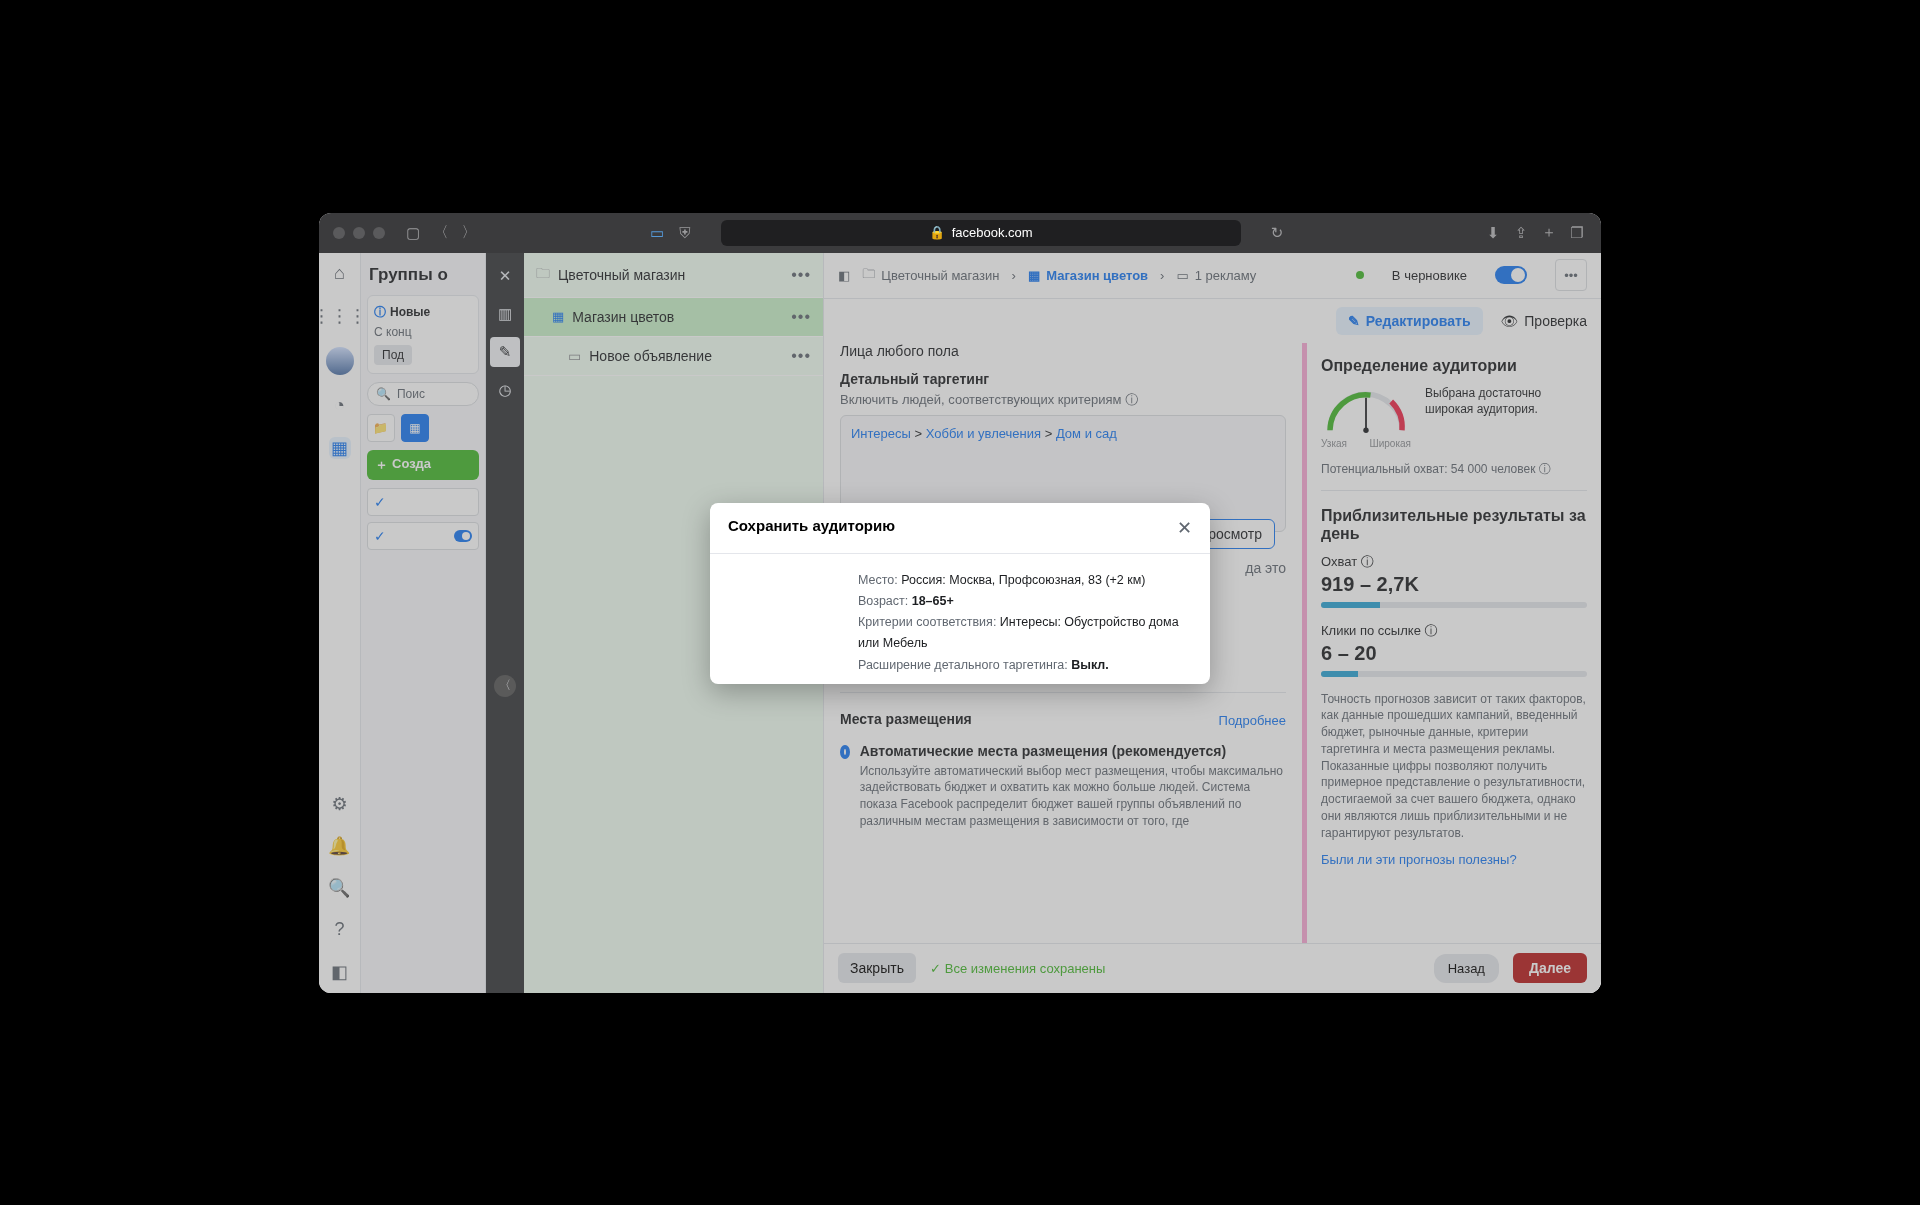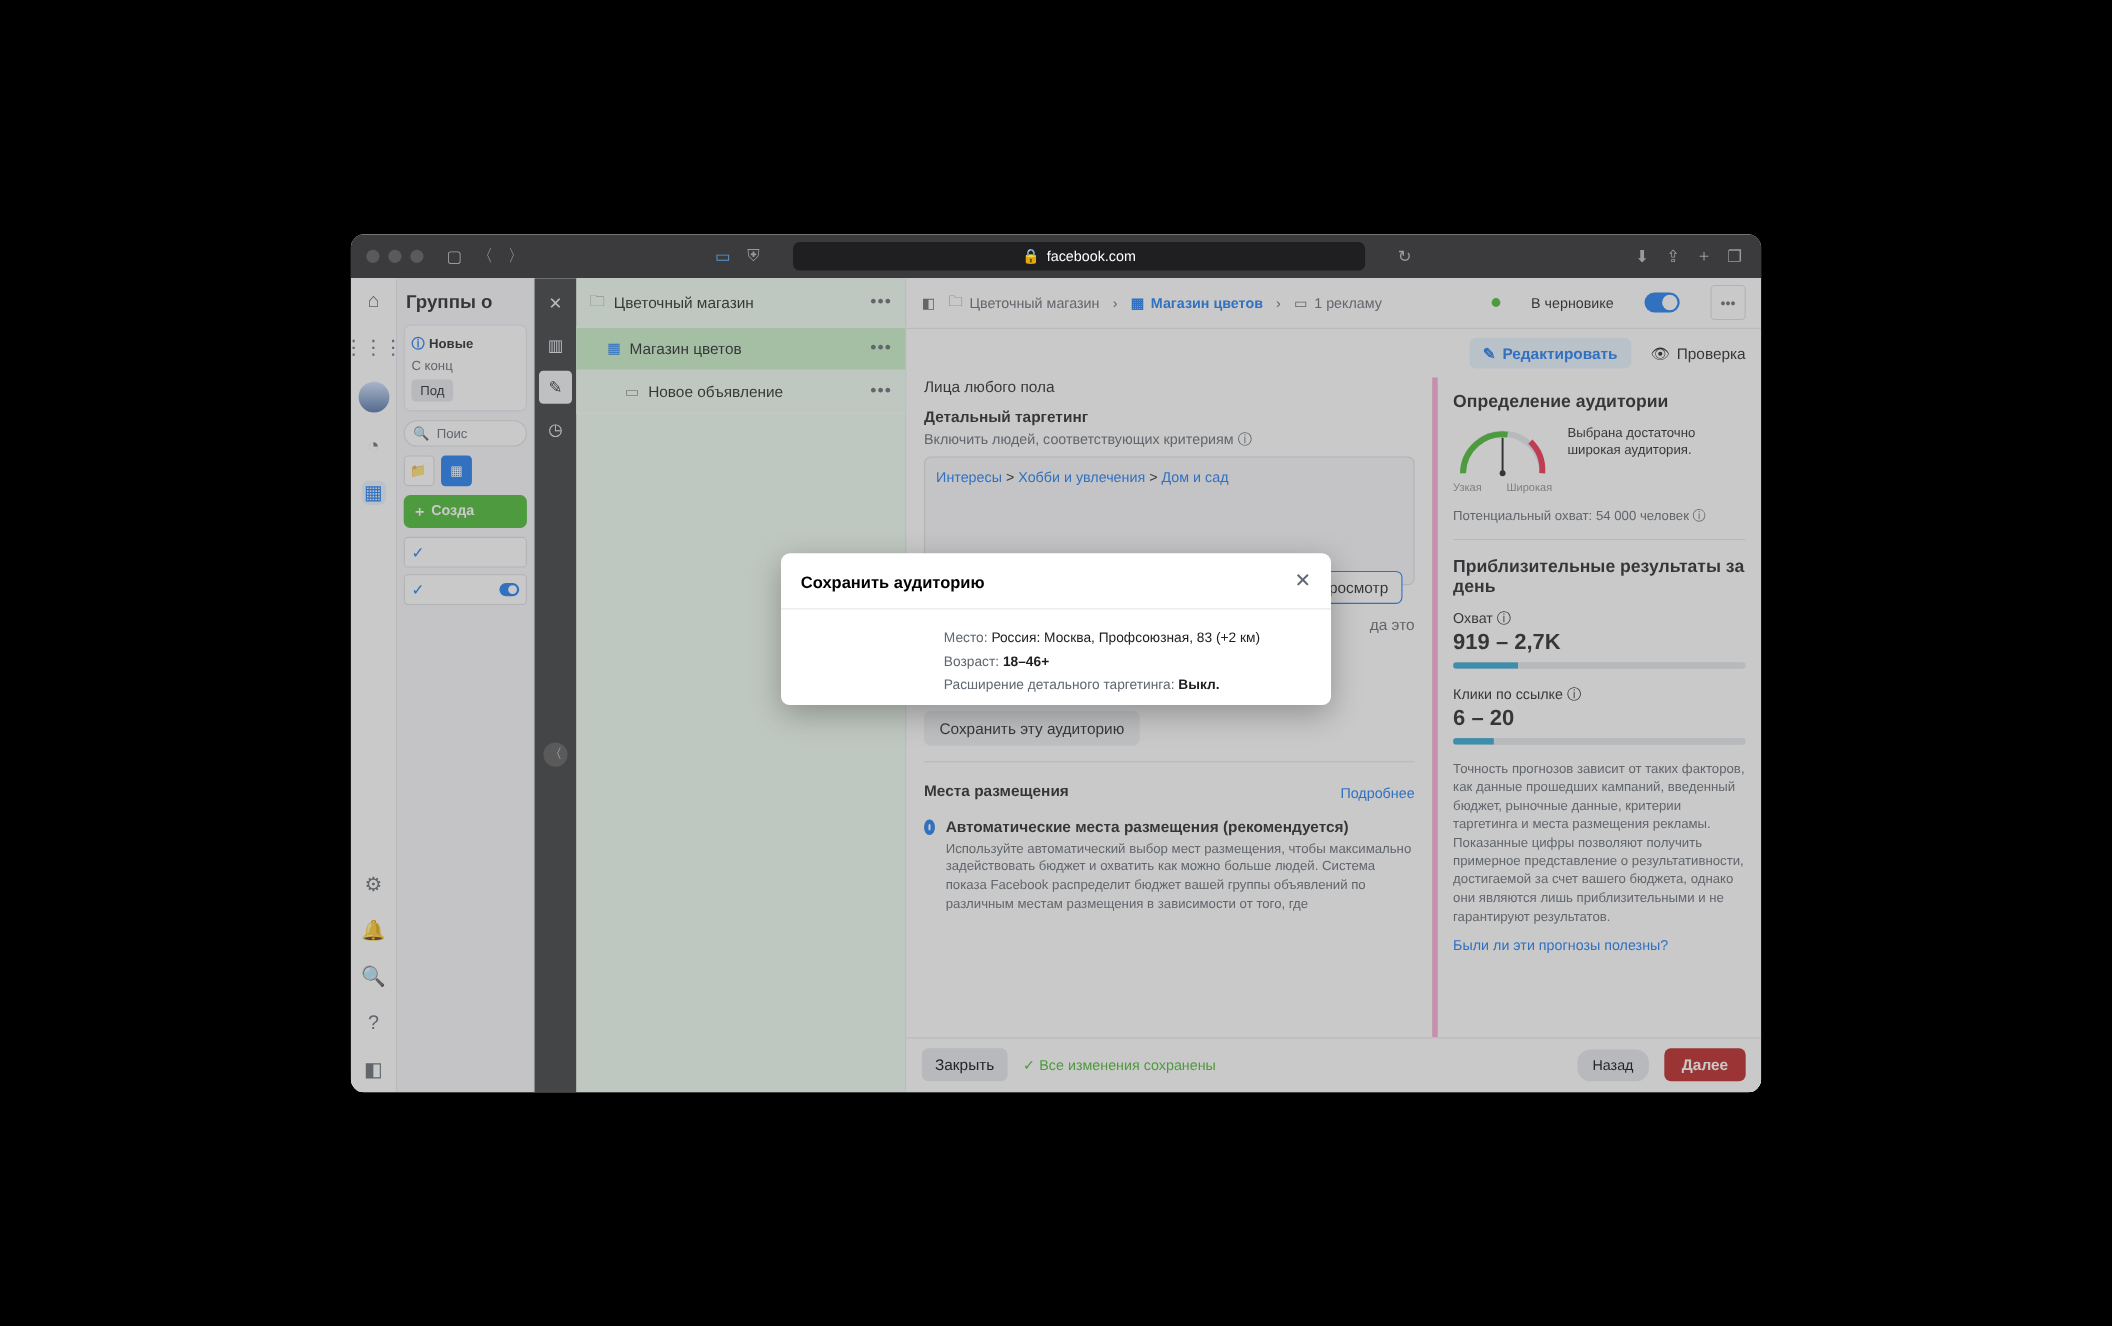--- a/index.html
+++ b/index.html
@@ -85,21 +85,21 @@
 .bar span { display:block; height:100%; background:#2aa4d4; }
 .disclaimer { color:#606770; font-size:12px; line-height:1.4; margin-top:14px; }
 .fb-link { color:#1877f2; font-size:13px; display:inline-block; margin-top:10px; }
 .bottom-bar { height:50px; border-top:1px solid #e4e6eb; display:flex; align-items:center; padding:0 14px; gap:14px; background:#fff; }
 .bottom-bar .close { background:#e4e6eb; border-radius:6px; padding:7px 12px; font-size:14px; }
 .bottom-bar .saved { color:#42b72a; font-size:13px; display:flex; align-items:center; gap:4px; }
 .bottom-bar .sp { flex:1; }
 .bottom-bar .back { background:#e4e6eb; border-radius:12px; padding:7px 14px; font-size:13px; }
 .bottom-bar .next { background:#b91c1c; color:#fff; border-radius:6px; padding:7px 16px; font-size:14px; font-weight:600;text-align:right; }
 .modal { position:absolute; z-index:20; left:50%; top:250px; transform:translateX(-50%); width:500px; background:#fff; border-radius:8px; box-shadow:0 8px 28px rgba(0,0,0,.28); }
-.modal-head { display:flex; justify-content:space-between; align-items:flex-end; padding:14px 18px; border-bottom:1px solid #e4e6eb; }
+.modal-head { display:flex; justify-content:space-between; align-items:flex-start; padding:14px 18px; border-bottom:1px solid #e4e6eb; }
 .modal-head h3 { font-size:15px; font-weight:700; }
 .modal-head .x { color:#606770; font-size:18px; cursor:pointer; }
 .modal-body { padding:16px 18px 8px; font-size:13px; }
 .form-row { display:flex; gap:12px; margin-bottom:10px; }
 .form-row .lab { width:118px; color:#1c1e21; padding-top:6px; }
 .form-row input { flex:1; border:1px solid #dadde1; border-radius:6px; padding:7px 10px; font-size:14px; }
 .summary { margin-left:130px; font-size:12.5px; color:#1c1e21; line-height:1.7; }
 .summary .k { color:#606770; }
 .modal-foot { padding:12px 16px 16px; display:flex; justify-content:flex-end; gap:10px; }
 .btn-cancel { background:#f0f2f5; border-radius:6px; padding:8px 16px; font-size:14px; }
@@ -317,20 +317,21 @@
     </div>
 
     <div class="modal">
       <div class="modal-head">
         <h3>Сохранить аудиторию</h3>
         <div class="x">✕</div>
       </div>
       <div class="modal-body">
         <div class="summary">
           <div><span class="k">Место:</span> <span>Россия: Москва, Профсоюзная, 83 (+2 км)</span></div>
-          <div><span class="k">Возраст:</span> <b>18–46+</b></div>
+          <div><span class="k">Возраст:</span> <b>18–65+</b></div>
+          <div><span class="k">Критерии соответствия:</span> <span>Интересы: Обустройство дома или Мебель</span></div>
           <div><span class="k">Расширение детального таргетинга:</span> <b>Выкл.</b></div>
         </div>
       </div>
     </div>
 
   </div>
 </div>
 
 </body></html>

